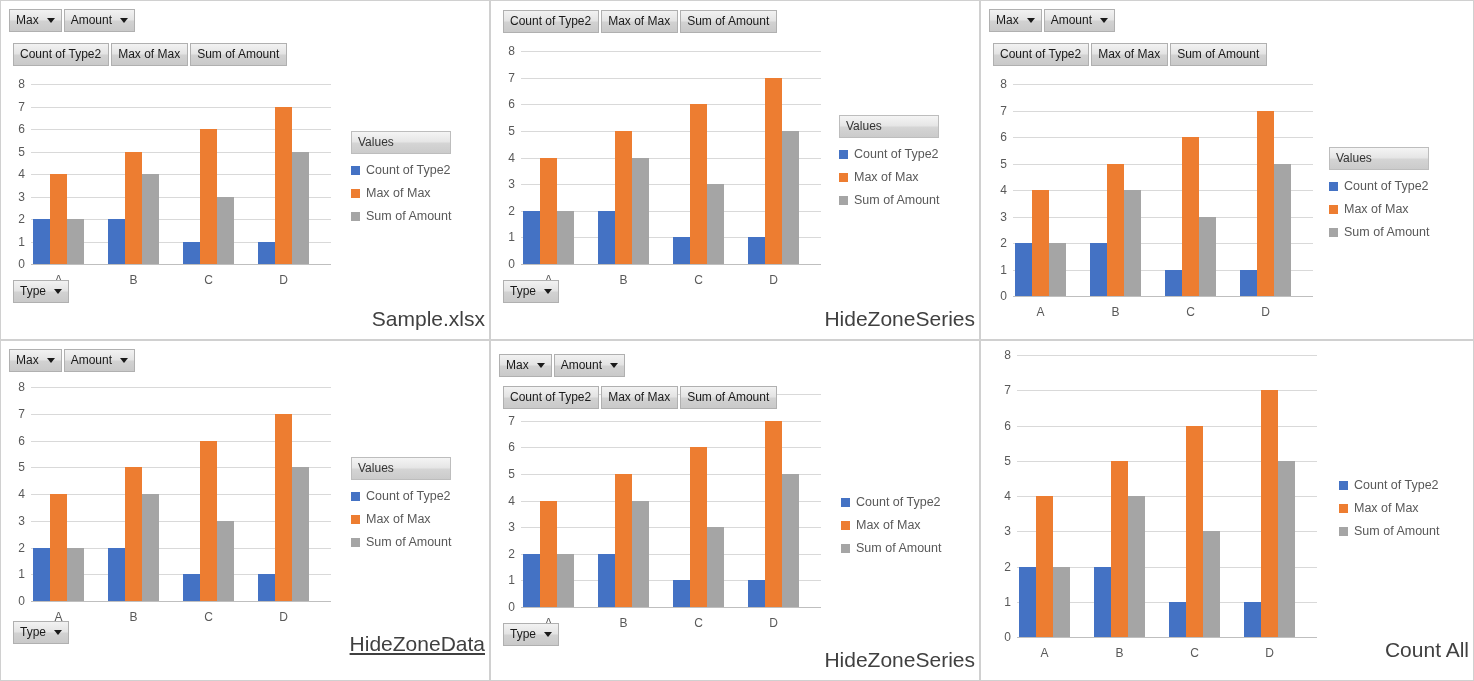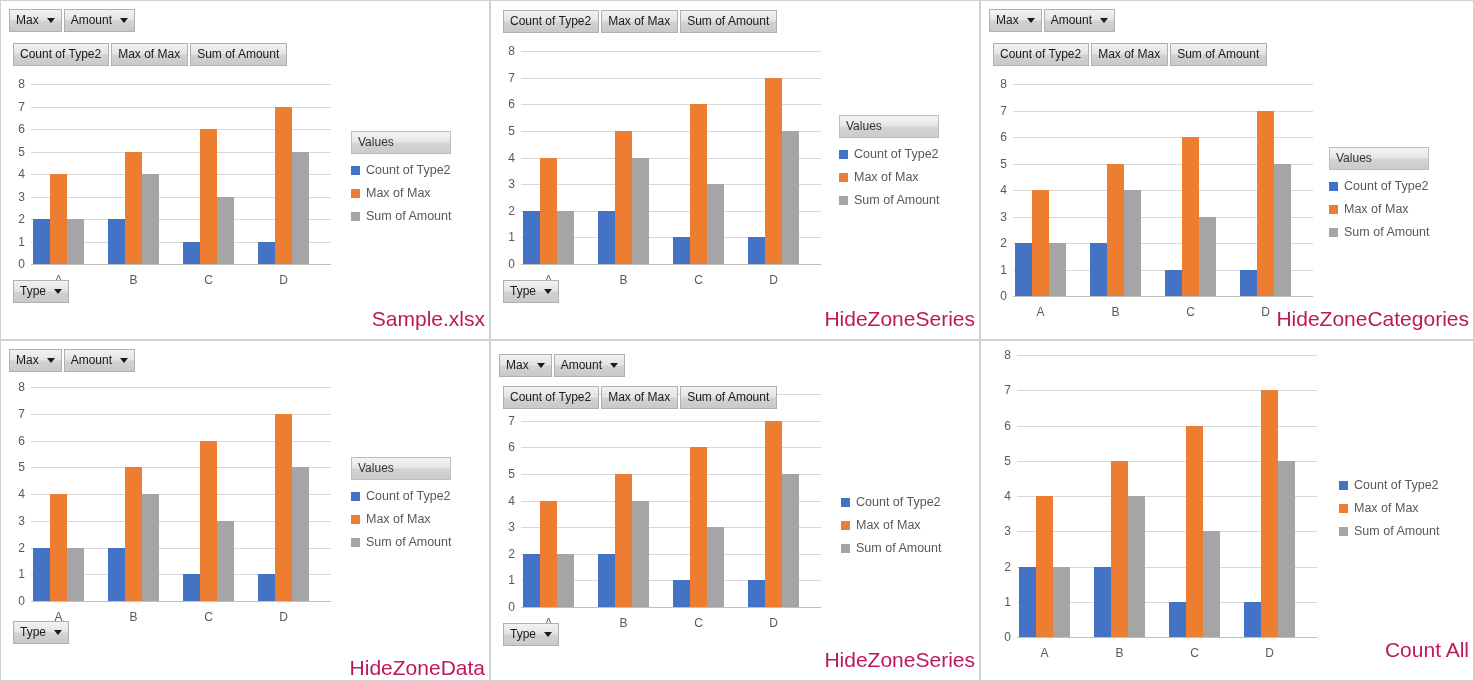--- a/index.html
+++ b/index.html
@@ -110,21 +110,21 @@
     margin:9px 0;
     white-space:nowrap;
   }
   .swatch{width:9px;height:9px;display:inline-block;flex:0 0 auto;}
 
   
   .caption{
     position:absolute;
     right:4px;
     font-size:21px;
-    color:#be185d;
+    color:#404040;
     font-family:"Liberation Sans", sans-serif;
     white-space:nowrap;
     z-index:7;
   }
 </style>
 </head>
 <body>
 
 <div class="sheet-grid"></div>
 <div class="grid" id="grid-root">
@@ -376,21 +376,20 @@
         </div>
         <div class="leg-item">
           <span class="swatch" style="background: rgb(237, 125, 49);"></span>
           <span>Max of Max</span>
         </div>
         <div class="leg-item">
           <span class="swatch" style="background: rgb(165, 165, 165);"></span>
           <span>Sum of Amount</span>
         </div>
       </div>
-      <div class="caption" style="bottom: 8px;">HideZoneCategories</div>
     </div>
     <div class="panel">
       <div class="btn-row" style="left: 8px; top: 8px;">
         <div class="fbtn">
           <span>Max</span>
           <span class="caret"></span>
         </div>
         <div class="fbtn">
           <span>Amount</span>
           <span class="caret"></span>
@@ -456,21 +455,21 @@
         </div>
         <div class="leg-item">
           <span class="swatch" style="background: rgb(237, 125, 49);"></span>
           <span>Max of Max</span>
         </div>
         <div class="leg-item">
           <span class="swatch" style="background: rgb(165, 165, 165);"></span>
           <span>Sum of Amount</span>
         </div>
       </div>
-      <div class="caption" style="bottom: 0;">HideZoneData</div>
+      <div class="caption" style="bottom: 24px; text-decoration: underline;">HideZoneData</div>
     </div>
     <div class="panel">
       <div class="btn-row" style="left: 8px; top: 13px;">
         <div class="fbtn">
           <span>Max</span>
           <span class="caret"></span>
         </div>
         <div class="fbtn">
           <span>Amount</span>
           <span class="caret"></span>

